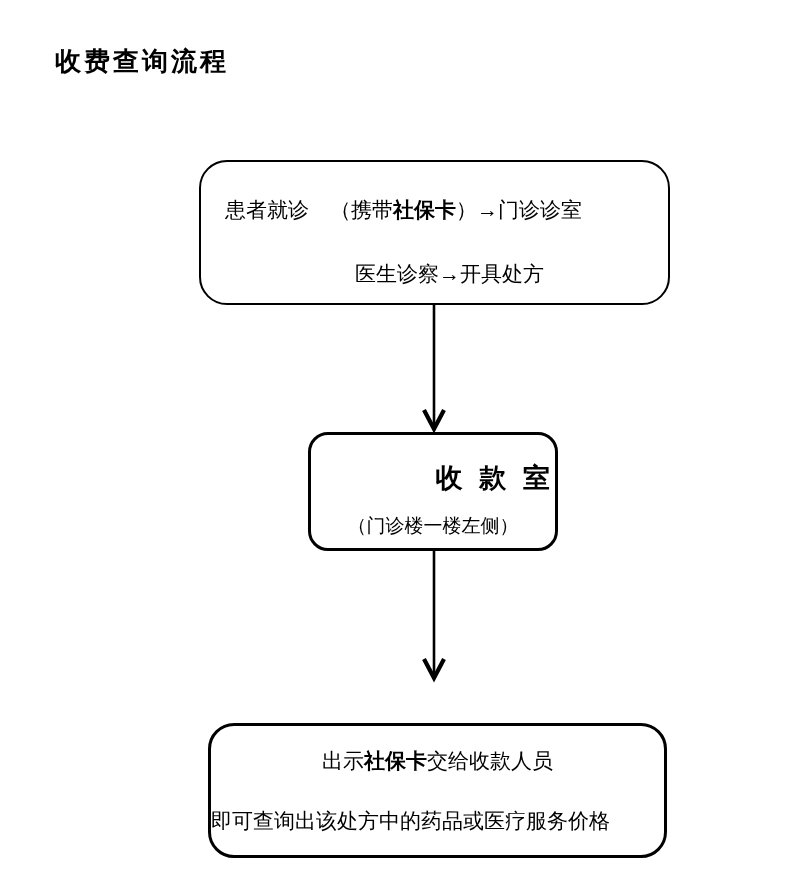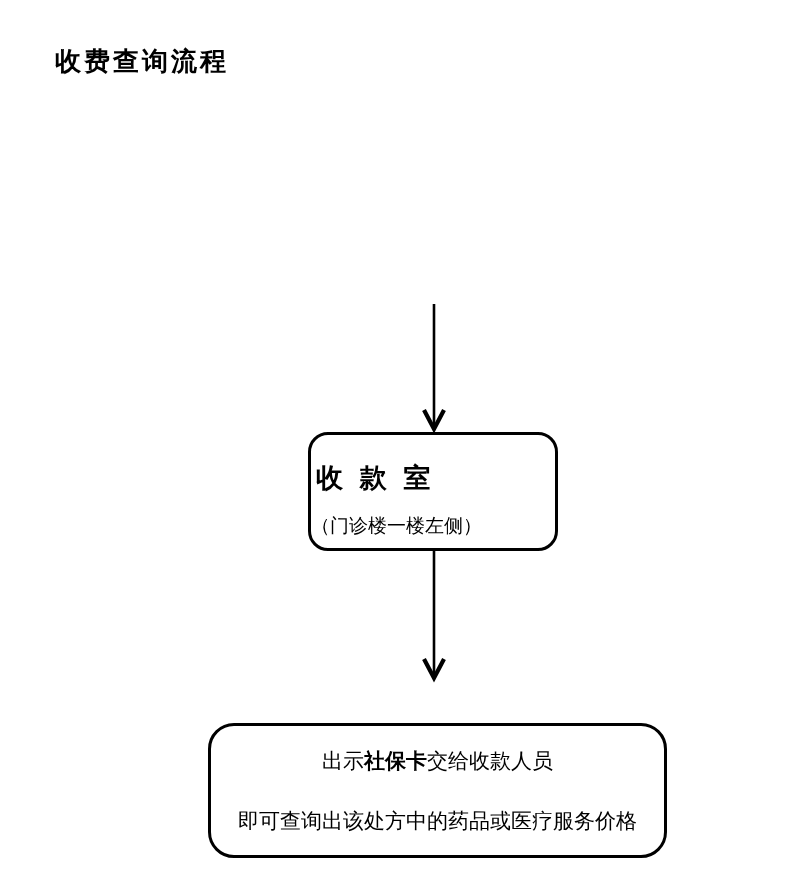--- a/index.html
+++ b/index.html
@@ -51,38 +51,42 @@
     left: 0; right: 0;
     font-size: 21px;
     line-height: 24px;
     white-space: nowrap;
   }
   .bold { font-weight: bold; }
   .n1-l1 { top: 36px; left: 24px; right: auto; }
   .n1-l2 { top: 100px; text-align: center; padding-left: 30px; }
   .n2-l1 {
     top: 31px;
-    text-align: left;
+    text-align: right;
     font-size: 27px;
     font-weight: bold;
     letter-spacing: 5px;
     text-indent: 5px;
   }
-  .n2-l2 { top: 79px; font-size: 19px; }
+  .n2-l2 { top: 79px; text-align: center; font-size: 19px; }
   .n3-l1 { top: 23px; text-align: center; }
-  .n3-l2 { top: 83px; text-align: center; }
+  .n3-l2 { top: 83px; }
   .arrow { position: absolute; }
 </style>
 </head>
 <body>
 
 <div class="page">
 
   <h1 class="title">收费查询流程</h1>
 
+  <div class="node node-1">
+    <p class="line n1-l1"><span>患者就诊　（携带</span><span class="bold">社保卡</span><span>）→门诊诊室</span></p>
+    <p class="line n1-l2">医生诊察→开具处方</p>
+  </div>
 
   <svg class="arrow" style="left:418px; top:304px;" width="32" height="130" viewBox="0 0 32 130">
     <line x1="16" y1="0" x2="16" y2="121" stroke="#000000" stroke-width="2.6"></line>
     <polyline points="6,106 16,125 26,106" fill="none" stroke="#000000" stroke-width="4.2"></polyline>
   </svg>
 
   <div class="node node-2">
     <p class="line n2-l1">收 款 室</p>
     <p class="line n2-l2">（门诊楼一楼左侧）</p>
   </div>

